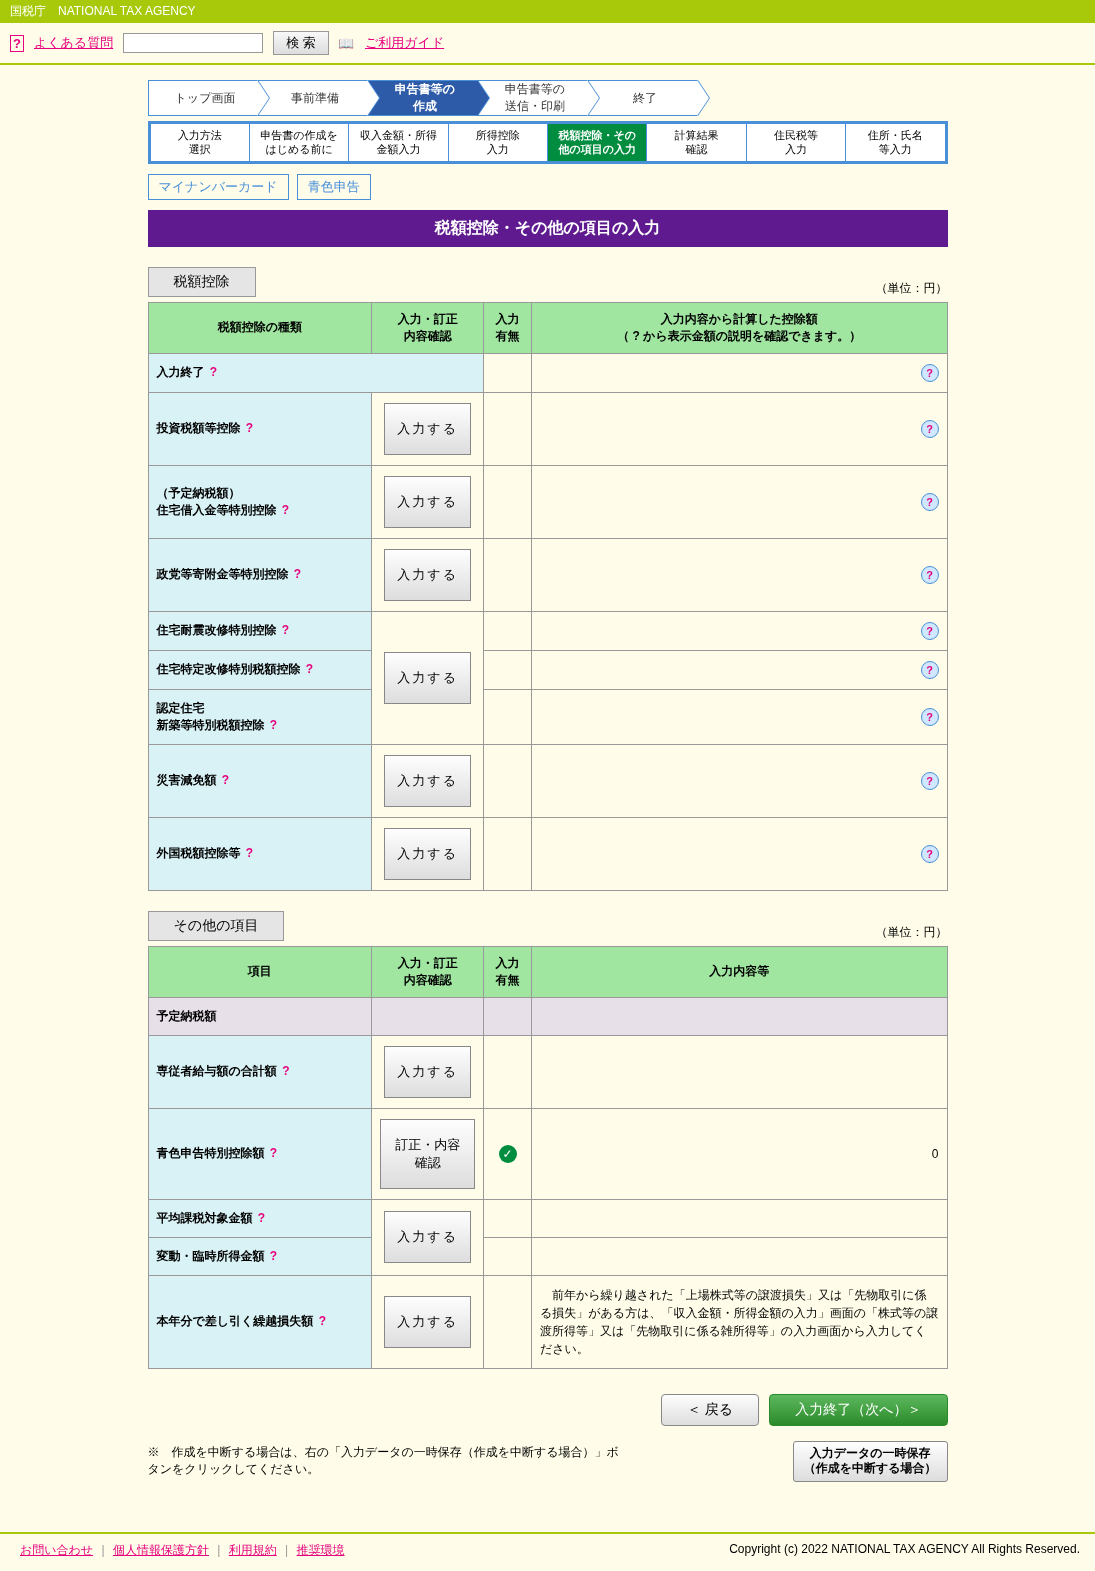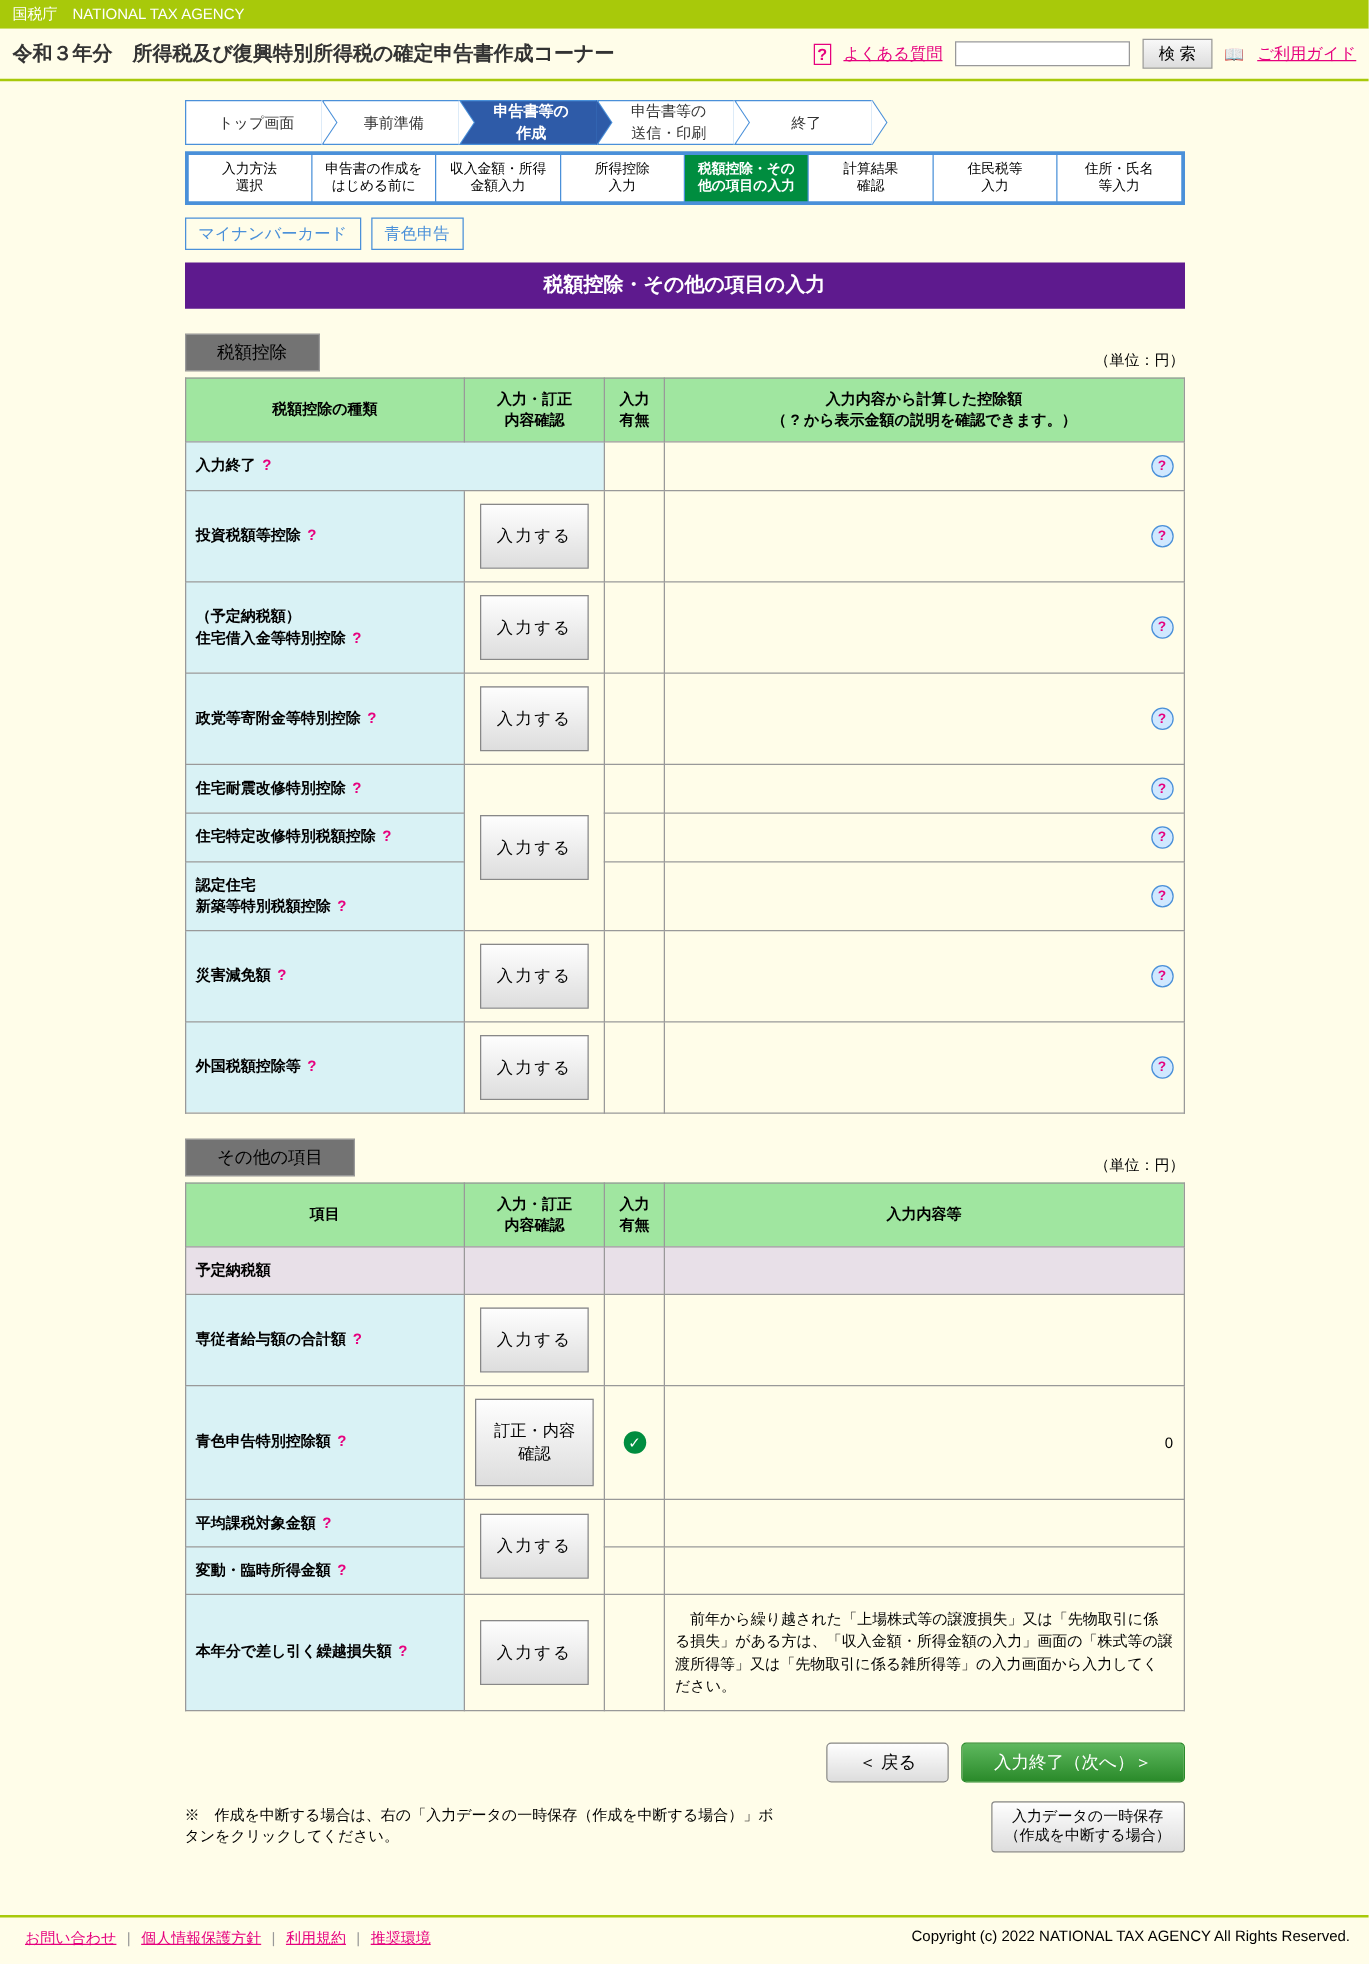--- a/index.html
+++ b/index.html
@@ -19,21 +19,21 @@
 .arrow-step::before { content: ''; position: absolute; right: -13px; top: -1px; width: 0; height: 0; border-top: 18px solid transparent; border-bottom: 18px solid transparent; border-left: 12px solid #4a90d9; z-index: 1; }
 .arrow-step.active { background: #2e5ba8; color: #fff; font-weight: bold; }
 .arrow-step.active::after { border-left-color: #2e5ba8; }
 .sub-nav { display: flex; background: #4a90d9; padding: 3px; gap: 1px; }
 .sub-step { flex: 1; background: #fff; padding: 4px 6px; font-size: 11px; text-align: center; line-height: 1.3; display: flex; align-items: center; justify-content: center; }
 .sub-step.active { background: #008d3f; color: #fff; font-weight: bold; }
 .tags { display: flex; gap: 8px; margin: 10px 0; }
 .tag { border: 1px solid #4a90d9; color: #4a90d9; padding: 3px 10px; font-size: 13px; }
 .section-header { background: #5e1a8e; color: #fff; text-align: center; padding: 8px; font-size: 16px; font-weight: bold; margin-bottom: 20px; }
 .sub-heading-row { display: flex; justify-content: space-between; align-items: flex-end; margin: 20px 0 5px; }
-.sub-heading { border: 1px solid #999; padding: 5px 25px; font-size: 14px; background: #737373; }
+.sub-heading { border: 1px solid #999; padding: 5px 25px; font-size: 14px; background: #e5e5e5; }
 .unit { font-size: 12px; }
 table.data { width: 100%; border-collapse: collapse; border: 1px solid #999; }
 table.data th { background: #a0e6a0; border: 1px solid #999; padding: 8px 4px; font-size: 12px; font-weight: bold; text-align: center; }
 table.data td { border: 1px solid #999; padding: 10px 8px; font-size: 12px; vertical-align: middle; }
 .row-name { background: #d9f2f5; font-weight: bold; }
 .row-name-alt { background: #e8e0e8; font-weight: bold; }
 .help-sm { color: #e6007e; font-weight: bold; margin-left: 2px; }
 .input-btn { background: linear-gradient(#fefefe,#ddd); border: 1px solid #888; padding: 16px 12px; font-size: 13px; cursor: pointer; border-radius: 0; letter-spacing: 2px; }
 .q-icon { display: inline-block; width: 18px; height: 18px; background: #d0e8ff; border: 1px solid #4a90d9; border-radius: 50%; color: #e6007e; font-weight: bold; font-size: 11px; text-align: center; line-height: 16px; cursor: pointer; }
 .check-icon { display: inline-block; width: 18px; height: 18px; background: #008d3f; border-radius: 50%; color: #fff; text-align: center; line-height: 18px; font-size: 12px; }
@@ -50,21 +50,20 @@
 .footer-sep { color: #999; }
 .center { text-align: center; }
 .right { text-align: right; }
 </style>
 </head>
 <body>
 
 <div class="top-bar">国税庁　NATIONAL TAX AGENCY</div>
 
 <div class="header">
-  <div class="page-title">令和３年分　所得税及び復興特別所得税の確定申告書作成コーナー</div>
   <div class="header-right">
     <span style="color:#e6007e;font-weight:bold;border:1px solid #e6007e;padding:0 2px;">?</span>
     <a href="#" class="faq-link">よくある質問</a>
     <input type="text" class="search-box" style="">
     <button class="search-btn">検 索</button>
     <span style="color:#e6007e;">📖</span>
     <a href="#" class="guide-link">ご利用ガイド</a>
   </div>
 </div>
 
@@ -227,21 +226,21 @@
   </tbody>
     </table>
 
   <div class="btn-row">
     <button class="nav-btn back-btn">＜ 戻る</button>
     <button class="nav-btn next-btn">入力終了（次へ）＞</button>
   </div>
 
   <div class="save-row">
     <div class="save-note">※　作成を中断する場合は、右の「入力データの一時保存（作成を中断する場合）」ボタンをクリックしてください。</div>
-    <button class="save-btn" style="white-space:pre;">入力データの一時保存
+    <button class="save-btn" style="white-space:pre;font-weight:bold;">入力データの一時保存
 （作成を中断する場合）</button>
   </div>
 </div>
 
 <div class="footer">
   <div>
     <a href="#">お問い合わせ</a>
     <span class="footer-sep">|</span>
     <a href="#">個人情報保護方針</a>
     <span class="footer-sep">|</span>

